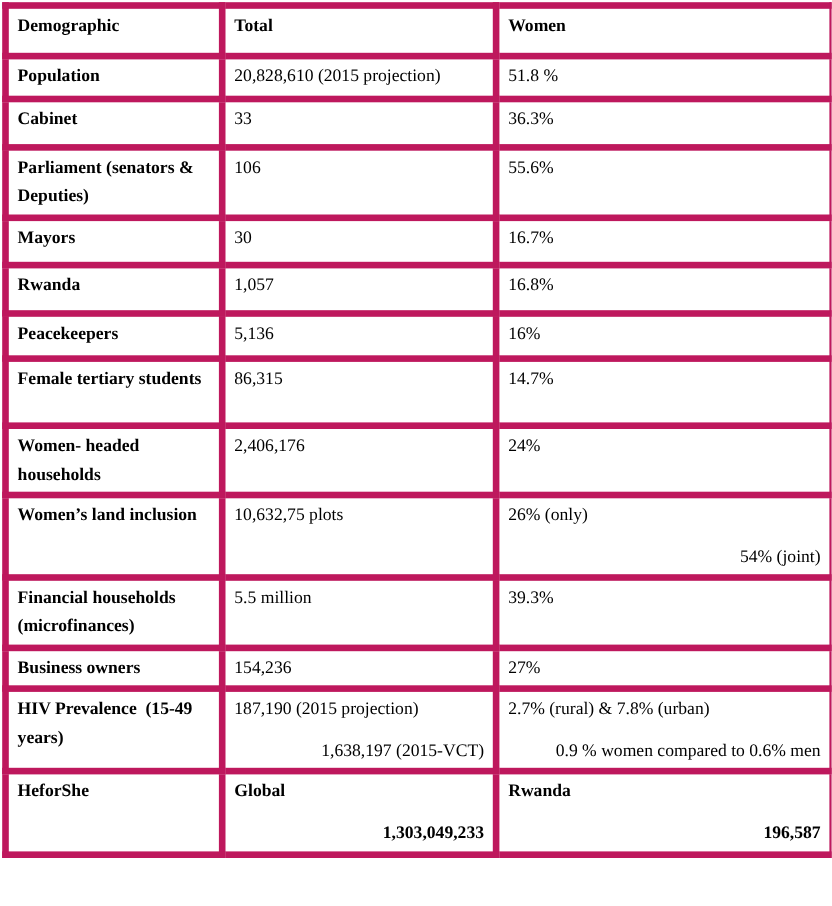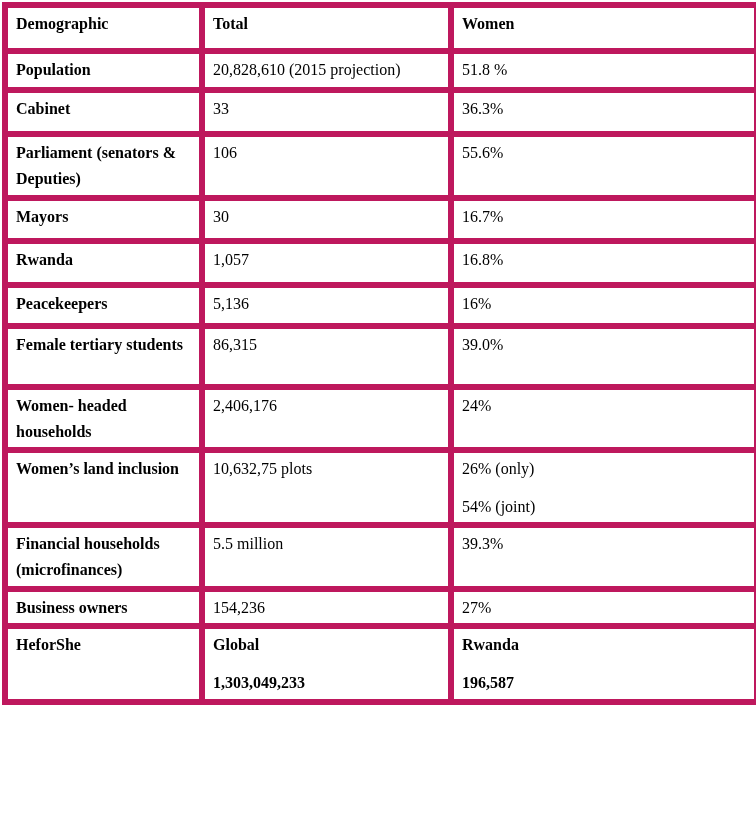--- a/index.html
+++ b/index.html
@@ -39,20 +39,21 @@
   td.col-demo {
     font-weight: bold;
   }
   .cell p {
     margin: 0;
     line-height: 1.6;
     white-space: pre-wrap;
   }
   .cell p + p {
     margin-top: 12px;
+    text-align: right;
   }
   .cell p:empty {
     display: none;
   }
   tr.bold-values td p {
     font-weight: bold;
   }
 </style>
 </head>
 <body>
@@ -145,21 +146,21 @@
           </td>
       </tr>
       <tr style="height:61px">
         <td class="cell col-demo">
             <p>Female tertiary students</p>
           </td>
         <td class="cell">
             <p>86,315</p>
           </td>
         <td class="cell">
-            <p>39.0%</p>
+            <p>14.7%</p>
           </td>
       </tr>
       <tr style="height:62px">
         <td class="cell col-demo">
             <p>Women- headed households</p>
           </td>
         <td class="cell">
             <p>2,406,176</p>
           </td>
         <td class="cell">
@@ -191,20 +192,33 @@
       </tr>
       <tr style="height:28px">
         <td class="cell col-demo">
             <p>Business owners</p>
           </td>
         <td class="cell">
             <p>154,236</p>
           </td>
         <td class="cell">
             <p>27%</p>
+          </td>
+      </tr>
+      <tr style="height:73px">
+        <td class="cell col-demo">
+            <p>HIV Prevalence  (15-49 years)</p>
+          </td>
+        <td class="cell">
+            <p>187,190 (2015 projection)</p>
+            <p>1,638,197 (2015-VCT)</p>
+          </td>
+        <td class="cell">
+            <p>2.7% (rural) &amp; 7.8% (urban)</p>
+            <p>0.9 % women compared to 0.6% men</p>
           </td>
       </tr>
       <tr class="bold-values" style="height:76px">
         <td class="cell col-demo">
             <p>HeforShe</p>
           </td>
         <td class="cell">
             <p>Global</p>
             <p>1,303,049,233</p>
           </td>

